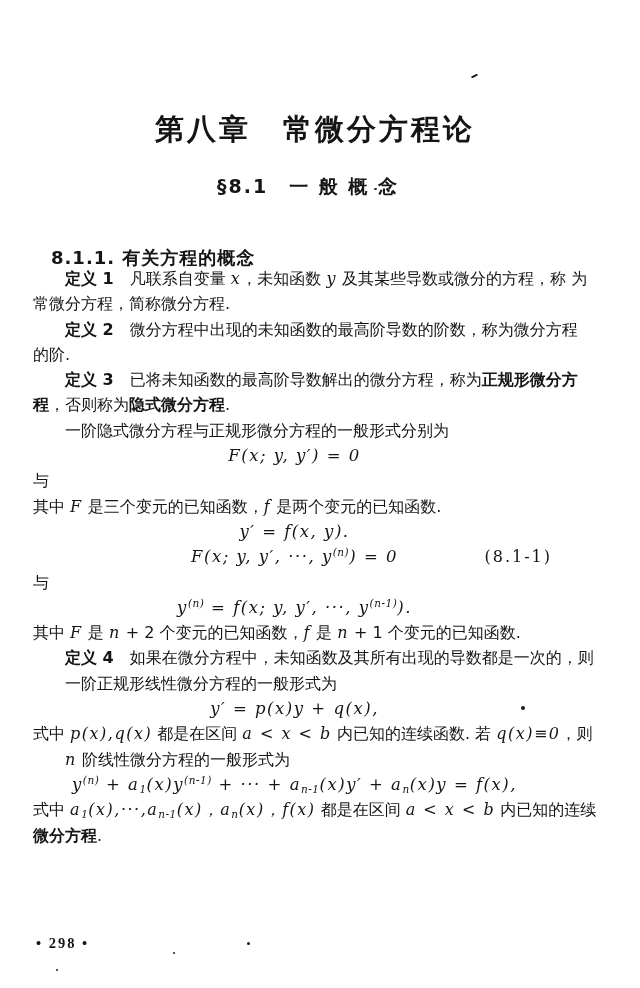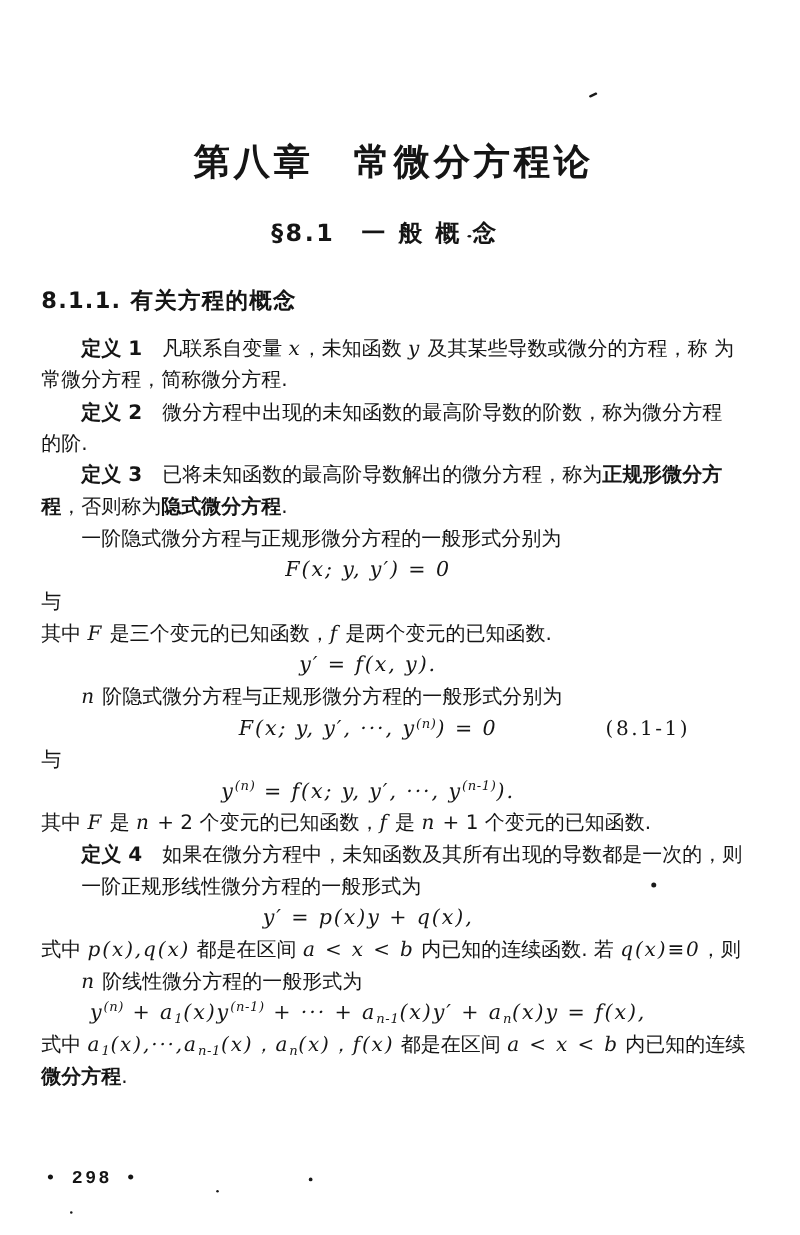--- a/index.html
+++ b/index.html
@@ -11,39 +11,39 @@
   .chapter-title {
     position:absolute; top:110px; left:0; right:10px; text-align:center;
     font-size:29px; font-weight:bold; letter-spacing:3px; margin:0;
   }
   .section-title {
     position:absolute; top:174px; left:0; right:24px; text-align:center;
     font-size:19px; font-weight:bold; letter-spacing:2px; margin:0;
   }
   .subsection-title {
     position:absolute; top:228px; left:33px; font-size:18px;
-    font-weight:bold; letter-spacing:1px; margin:0;
+    font-weight:bold; letter-spacing:1px; margin:18px;
   }
   .text-body { position:absolute; top:266px; left:33px; right:28px; }
   .line { height:25.3px; line-height:25.3px; font-size:16px; white-space:nowrap; }
   .line.indent { text-indent:32px; }
   .line.formula { text-align:center; padding-right:56px; position:relative; font-size:16.5px; }
   .r-n { font-weight:normal; }
   .r-b { font-weight:bold; }
   .r-m  { font-family:"DejaVu Serif", serif; font-style:italic; letter-spacing:1.5px; }
   .r-mb { font-family:"DejaVu Serif", serif; font-style:italic; font-weight:bold; letter-spacing:1px; }
   .r-sup { font-family:"DejaVu Serif", serif; font-style:italic; font-size:10.5px; position:relative; top:-6px; letter-spacing:0.5px; }
   .r-sub { font-family:"DejaVu Serif", serif; font-style:italic; font-size:10.5px; position:relative; top:3px; letter-spacing:0.5px; }
   .eq-label {
     position:absolute; right:60px; top:0; font-family:"DejaVu Serif", serif;
     font-style:normal; font-size:16px; letter-spacing:2px;
   }
   .page-number {
     position:absolute; left:36px; top:935px; font-size:14.5px; font-weight:bold;
-    font-family:Liberation Mono, monospace; letter-spacing:2px;
+    font-family:Liberation Serif, serif; letter-spacing:2px;
   }
   .speck { position:absolute; background:#1a1a1a; border-radius:50%; }
   .speck.s1 { left:471px; top:75px;  width:7px; height:2px; border-radius:1px; transform:rotate(-25deg); }
   .speck.s2 { left:374px; top:188px; width:3px; height:2px; }
   .speck.s3 { left:521px; top:706px; width:4px; height:4px; }
   .speck.s4 { left:247px; top:942px; width:3px; height:3px; }
   .speck.s5 { left:173px; top:952px; width:2px; height:2px; }
   .speck.s6 { left:56px;  top:969px; width:2px; height:2px; }
 </style>
 </head>
@@ -59,21 +59,20 @@
       <div class="line"><span class="r-n">常微分方程，简称微分方程.</span></div>
       <div class="line indent"><span class="r-b">定义 2</span><span class="r-n">　微分方程中出现的未知函数的最高阶导数的阶数，称为微分方程</span></div>
       <div class="line"><span class="r-n">的阶.</span></div>
       <div class="line indent"><span class="r-b">定义 3</span><span class="r-n">　已将未知函数的最高阶导数解出的微分方程，称为</span><span class="r-b">正规形微分方</span></div>
       <div class="line"><span class="r-b">程</span><span class="r-n">，否则称为</span><span class="r-b">隐式微分方程</span><span class="r-n">.</span></div>
       <div class="line indent"><span class="r-n">一阶隐式微分方程与正规形微分方程的一般形式分别为</span></div>
       <div class="line formula"><span class="r-m">F(x; y, y′) = 0</span></div>
       <div class="line"><span class="r-n">与</span></div>
       <div class="line"><span class="r-n">其中 </span><span class="r-m">F</span><span class="r-n"> 是三个变元的已知函数，</span><span class="r-m">f</span><span class="r-n"> 是两个变元的已知函数.</span></div>
       <div class="line formula"><span class="r-m">y′ = f(x, y).</span></div>
-      <div class="line indent"><span class="r-m">n</span><span class="r-n"> 阶隐式微分方程与正规形微分方程的一般形式分别为</span></div>
       <div class="line formula"><span class="r-m">F(x; y, y′, ···, y</span><span class="r-sup">(n)</span><span class="r-m">) = 0</span><span class="eq-label">(8.1-1)</span></div>
       <div class="line"><span class="r-n">与</span></div>
       <div class="line formula"><span class="r-m">y</span><span class="r-sup">(n)</span><span class="r-m"> = f(x; y, y′, ···, y</span><span class="r-sup">(n-1)</span><span class="r-m">).</span></div>
       <div class="line"><span class="r-n">其中 </span><span class="r-m">F</span><span class="r-n"> 是 </span><span class="r-m">n</span><span class="r-n"> + 2 个变元的已知函数，</span><span class="r-m">f</span><span class="r-n"> 是 </span><span class="r-m">n</span><span class="r-n"> + 1 个变元的已知函数.</span></div>
       <div class="line indent"><span class="r-b">定义 4</span><span class="r-n">　如果在微分方程中，未知函数及其所有出现的导数都是一次的，则</span></div>
       <div class="line indent"><span class="r-n">一阶正规形线性微分方程的一般形式为</span></div>
       <div class="line formula"><span class="r-m">y′ = p(x)y + q(x),</span></div>
       <div class="line"><span class="r-n">式中 </span><span class="r-m">p(x),q(x)</span><span class="r-n"> 都是在区间 </span><span class="r-m">a &lt; x &lt; b</span><span class="r-n"> 内已知的连续函数. 若 </span><span class="r-m">q(x)≡0</span><span class="r-n">，则</span></div>
       <div class="line indent"><span class="r-m">n</span><span class="r-n"> 阶线性微分方程的一般形式为</span></div>
       <div class="line formula"><span class="r-m">y</span><span class="r-sup">(n)</span><span class="r-m"> + a</span><span class="r-sub">1</span><span class="r-m">(x)y</span><span class="r-sup">(n-1)</span><span class="r-m"> + ··· + a</span><span class="r-sub">n-1</span><span class="r-m">(x)y′ + a</span><span class="r-sub">n</span><span class="r-m">(x)y = f(x),</span></div>

